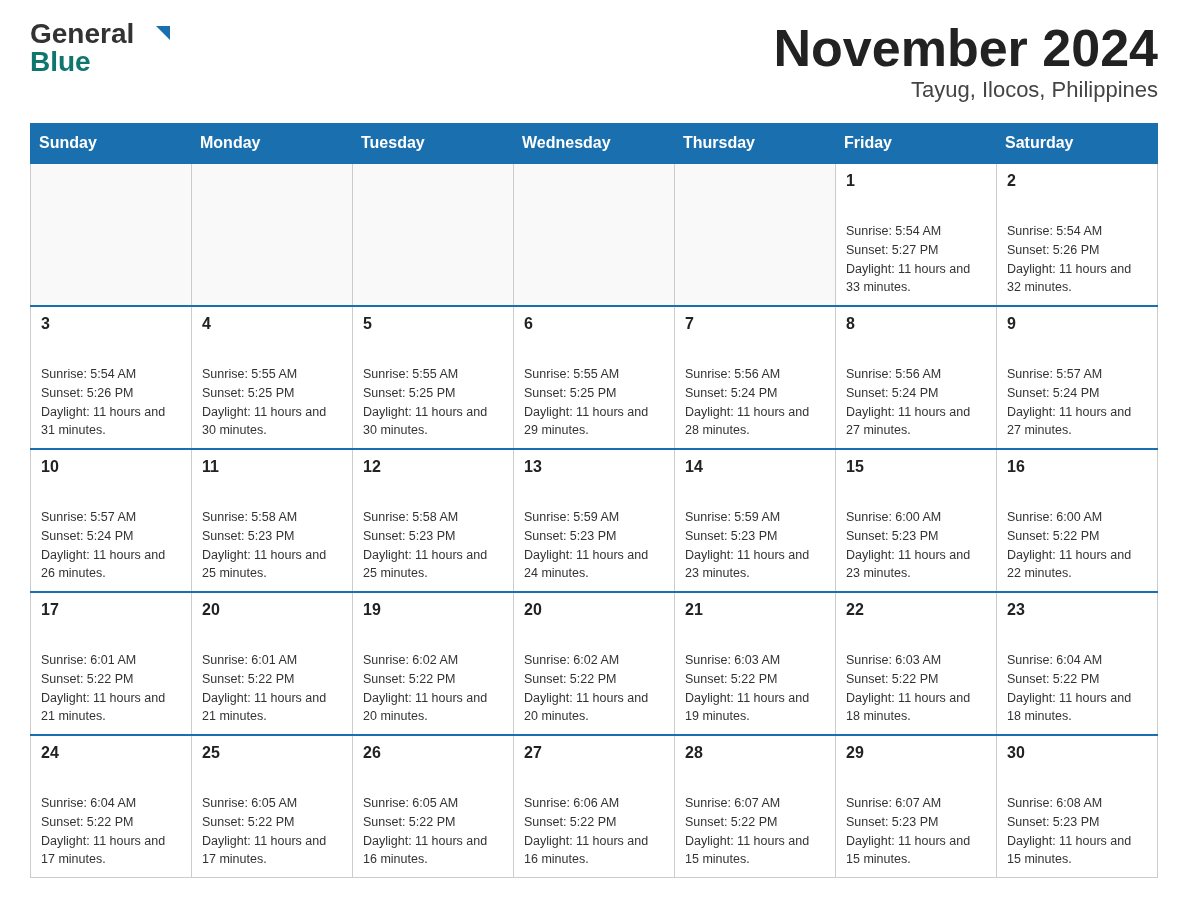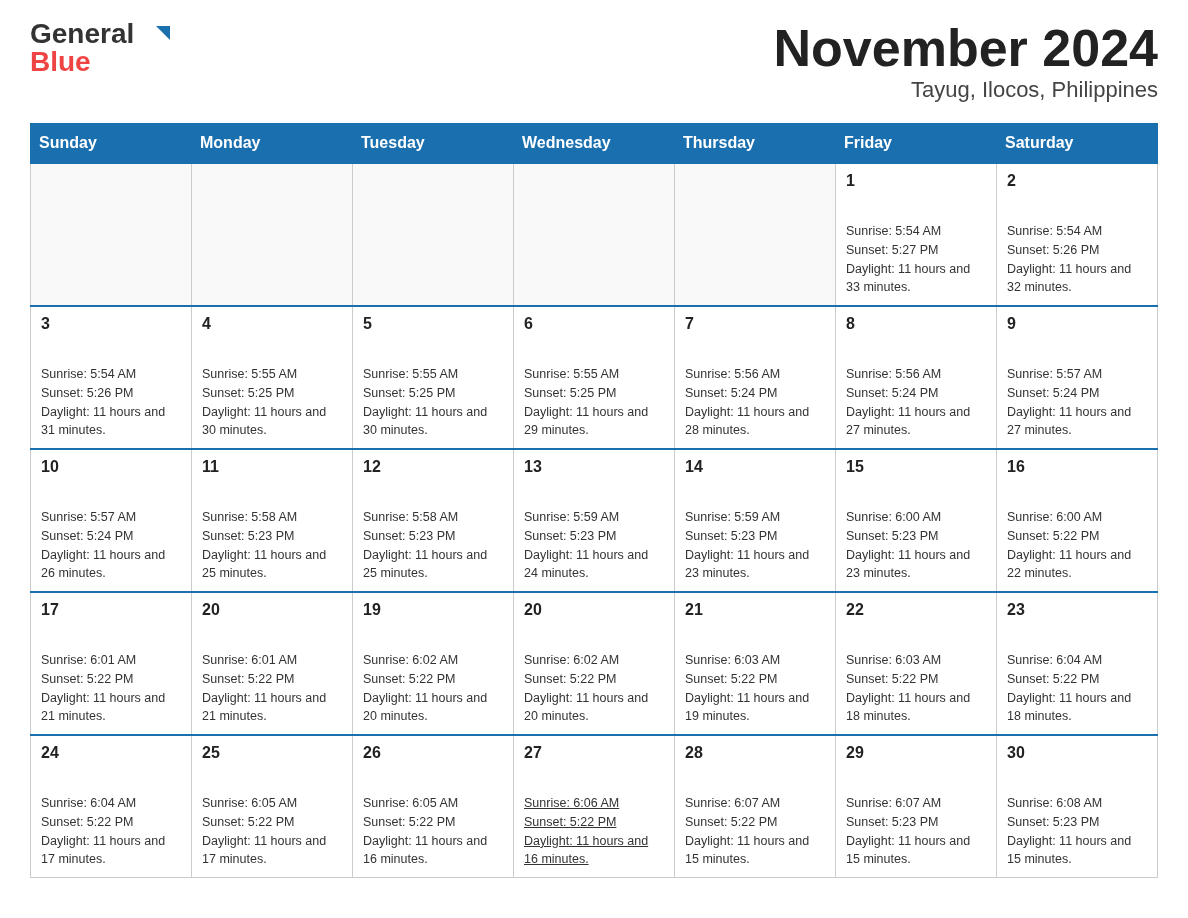--- a/index.html
+++ b/index.html
@@ -23,21 +23,21 @@
     }
     .logo-general {
       font-size: 28px;
       font-weight: bold;
       color: #333;
       line-height: 1;
     }
     .logo-blue {
       font-size: 28px;
       font-weight: bold;
-      color: #ef4444;
+      color: #0f766e;
       line-height: 1;
       display: flex;
       align-items: center;
     }
     .title-block {
       text-align: right;
     }
     .month-title {
       font-size: 52px;
       font-weight: bold;
@@ -293,21 +293,21 @@
 Daylight: 11 hours and 17 minutes.</div>
         </td>
         <td>
           <div class="day-number">26</div>
           <div class="day-info" style="white-space: pre-line;">Sunrise: 6:05 AM
 Sunset: 5:22 PM
 Daylight: 11 hours and 16 minutes.</div>
         </td>
         <td>
           <div class="day-number">27</div>
-          <div class="day-info" style="white-space: pre-line; text-decoration: underline;">Sunrise: 6:06 AM
+          <div class="day-info" style="white-space: pre-line;">Sunrise: 6:06 AM
 Sunset: 5:22 PM
 Daylight: 11 hours and 16 minutes.</div>
         </td>
         <td>
           <div class="day-number">28</div>
           <div class="day-info" style="white-space: pre-line;">Sunrise: 6:07 AM
 Sunset: 5:22 PM
 Daylight: 11 hours and 15 minutes.</div>
         </td>
         <td>

